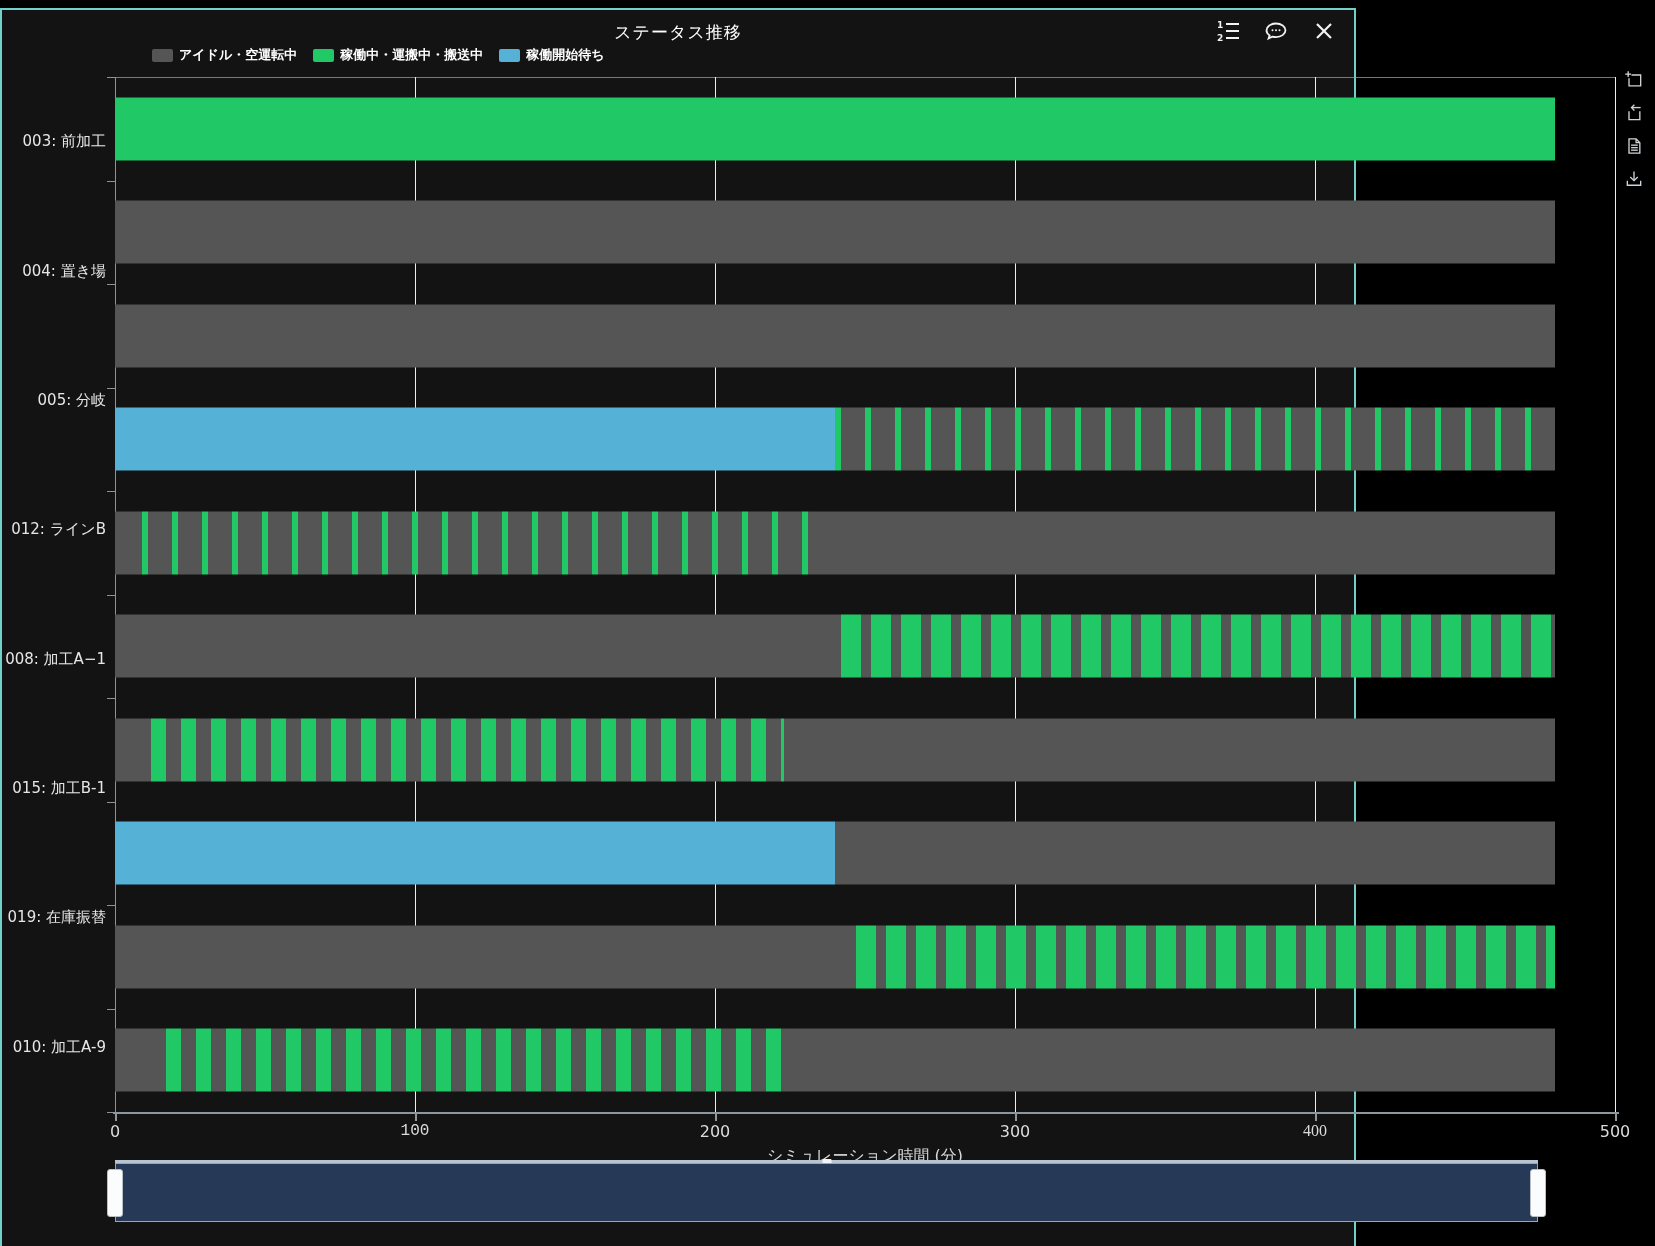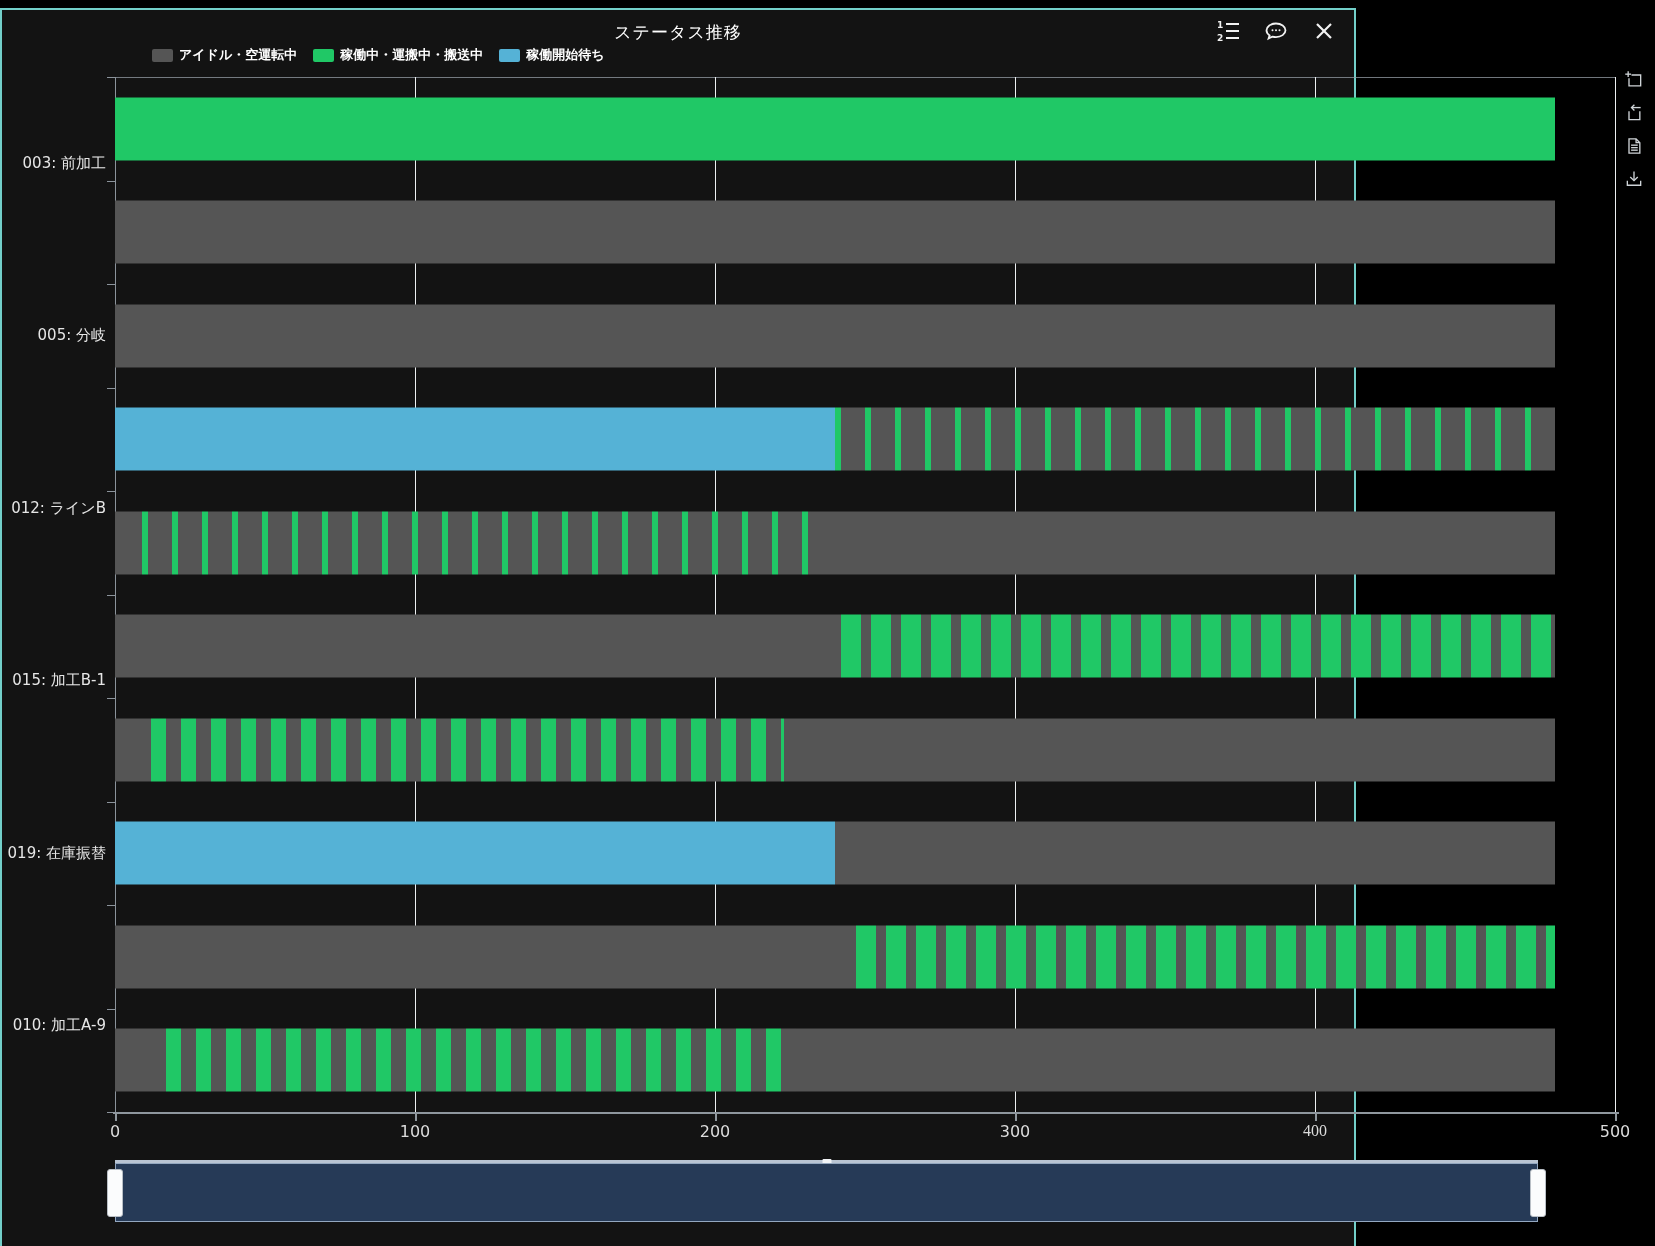--- a/index.html
+++ b/index.html
@@ -101,22 +101,24 @@
           <div class="lg-label">稼働中・運搬中・搬送中</div>
         </div>
         <div class="lg-item">
           <div class="lg-swatch" style="background: rgb(85, 178, 214);"></div>
           <div class="lg-label">稼働開始待ち</div>
         </div>
       </div>
 
     <div class="ylabels">
         <div class="ylabel">003: 前加工</div>
+        <div class="ylabel">004: 置き場</div>
         <div class="ylabel">005: 分岐</div>
         <div class="ylabel">012: ラインB</div>
+        <div class="ylabel">008: 加工A−1</div>
         <div class="ylabel">015: 加工B-1</div>
         <div class="ylabel">019: 在庫振替</div>
         <div class="ylabel">010: 加工A-9</div>
       </div>
     <div class="yticks">
         <div class="ytick" style="top: 0px;"></div>
         <div class="ytick" style="top: 103.5px;"></div>
         <div class="ytick" style="top: 207px;"></div>
         <div class="ytick" style="top: 310.5px;"></div>
         <div class="ytick" style="top: 414px;"></div>
@@ -194,20 +196,21 @@
           </div>
         </div>
     <div class="gridline" style="left: 20%; background: rgb(236, 239, 241);"></div>
         <div class="gridline" style="left: 40%; background: rgb(236, 239, 241);"></div>
         <div class="gridline" style="left: 60%; background: rgb(236, 239, 241);"></div>
         <div class="gridline" style="left: 80%; background: rgb(236, 239, 241);"></div>
         <div class="gridline" style="left: 100%; background: rgb(236, 239, 241);"></div>
       </div>
 
     <div class="xaxis-line"></div>
+    <div class="xtitle">シミュレーション時間 (分)</div>
 
     <div class="toolbox">
       <span class="ic">
         <svg viewBox="0 0 24 24" fill="none" stroke="currentColor" stroke-width="1.6">
           <polyline points="9,6 20,6 20,19 6,19 6,10"></polyline>
           <line x1="1.5" y1="5" x2="8.5" y2="5"></line>
             <line x1="5" y1="1.5" x2="5" y2="8.5"></line>
         </svg>
       </span>
       <span class="ic">
@@ -239,21 +242,21 @@
       <div class="dz-topstrip"></div>
       <div class="dz-notch"></div>
       <div class="dz-body"></div>
       <div class="dz-handle left"></div>
       <div class="dz-handle right"></div>
     </div>
 
   <div class="xtick" style="left: 113px;"></div>
       <div class="xtick-label" style="left: 113px;">0</div>
       <div class="xtick" style="left: 413px;"></div>
-      <div class="xtick-label" style="left: 413px;">100</div>
+      <div class="xtick-label" style="left: 413px; font-family: Liberation Mono, monospace;">100</div>
       <div class="xtick" style="left: 713px;"></div>
       <div class="xtick-label" style="left: 713px;">200</div>
       <div class="xtick" style="left: 1013px;"></div>
       <div class="xtick-label" style="left: 1013px;">300</div>
       <div class="xtick" style="left: 1313px;"></div>
       <div class="xtick-label" style="left: 1313px; font-family: Liberation Serif, serif;">400</div>
       <div class="xtick" style="left: 1613px;"></div>
       <div class="xtick-label" style="left: 1613px;">500</div>
     </div>
 </div>

